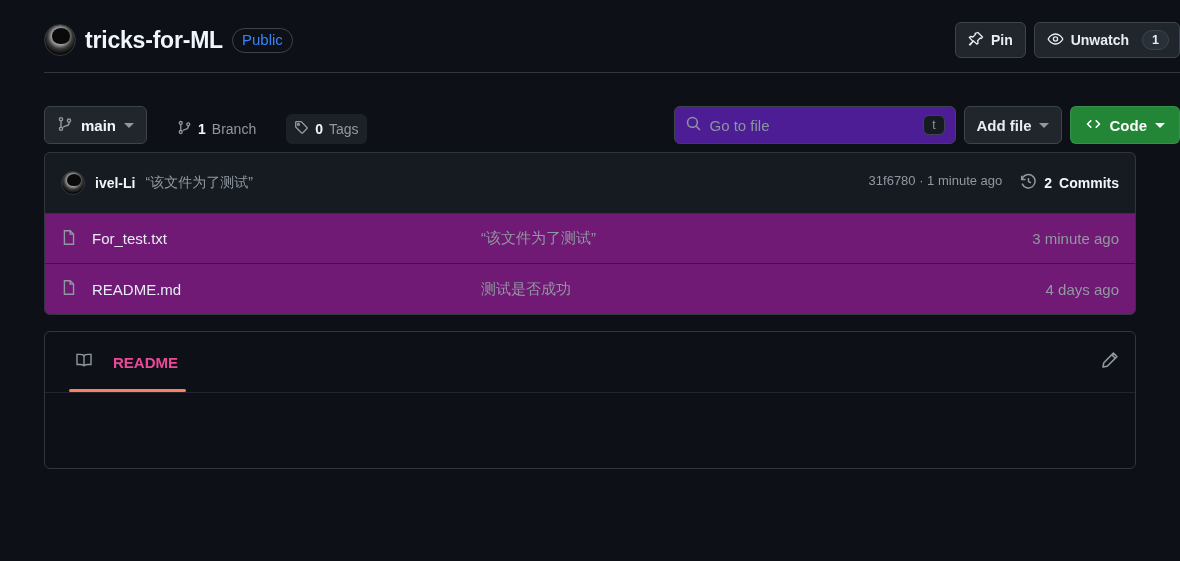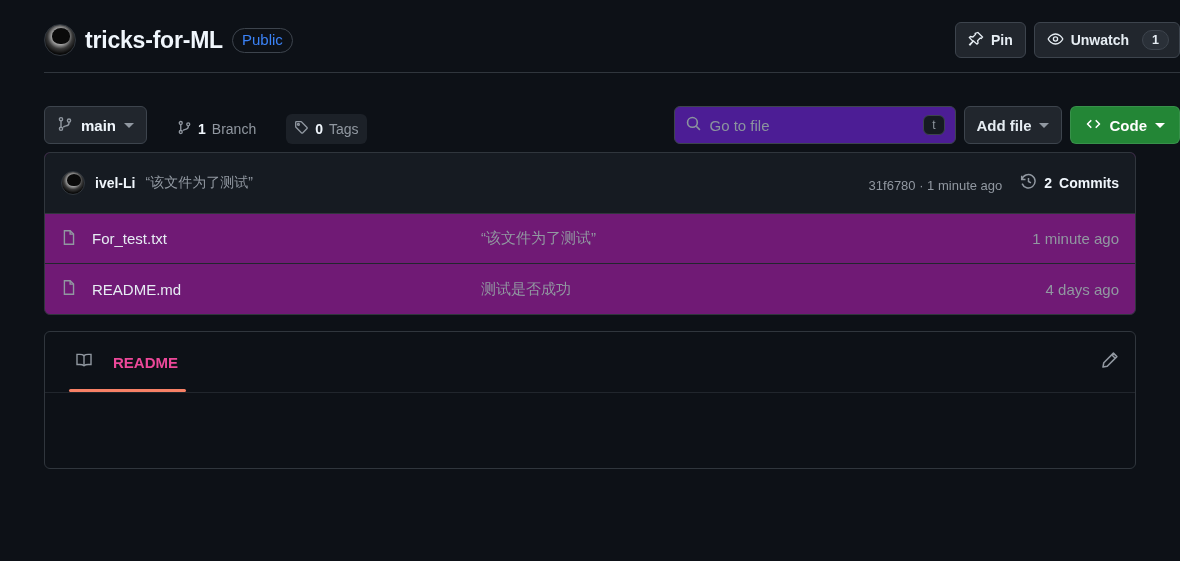--- a/index.html
+++ b/index.html
@@ -121,21 +121,21 @@
     width: 24px; height: 24px; border-radius: 50%;
     background: radial-gradient(circle at 50% 38%, #f2f2f2 0%, #cfcfcf 26%, #3a3a3a 52%, #0b0b0b 72%, #000 100%);
     border: 1px solid #30363d; flex: none; position: relative; overflow: hidden;
   }
   .avatar-sm::after {
     content: ""; position: absolute; left: 5px; top: 2px;
     width: 14px; height: 12px; border-radius: 50% 50% 45% 45%; background: #0a0a0a;
   }
   .author-name { font-size: 14px; font-weight: bold; color: #f0f6fc; }
   .commit-msg { font-size: 14px; color: #9198a1; margin-left: 10px; }
-  .commit-right { margin-left: auto; display: flex; align-items: flex-end; gap: 18px; }
+  .commit-right { margin-left: auto; display: flex; align-items: flex-start; gap: 18px; }
   .commit-hash { font-size: 13px; color: #9198a1; }
   .commits-count {
     display: inline-flex; align-items: center; gap: 7px;
     font-size: 14px; color: #f0f6fc;
   }
   .commits-count b { font-weight: bold; }
 
   .file-row {
     height: 50px; display: flex; align-items: center; padding: 0 16px;
     border-bottom: 1px solid #21262d; font-size: 15px;
@@ -295,21 +295,21 @@
       <span class="file-name">
         <span>
           <svg width="17" height="17" viewBox="0 0 16 16" fill="none" stroke="#9198a1" stroke-width="1.3">
             <path d="M3.2 1.6h5.4l3.2 3.2v9.6H3.2z"></path>
               <path d="M8.6 1.6v3.2h3.2"></path>
           </svg>
         </span>
         <span>For_test.txt</span>
       </span>
       <span class="file-msg">“该文件为了测试”</span>
-      <span class="file-time">1 minute ago</span>
+      <span class="file-time">3 minute ago</span>
     </div>
 
     <div class="file-row">
       <span class="file-name">
         <span>
           <svg width="17" height="17" viewBox="0 0 16 16" fill="none" stroke="#9198a1" stroke-width="1.3">
             <path d="M3.2 1.6h5.4l3.2 3.2v9.6H3.2z"></path>
               <path d="M8.6 1.6v3.2h3.2"></path>
           </svg>
         </span>

